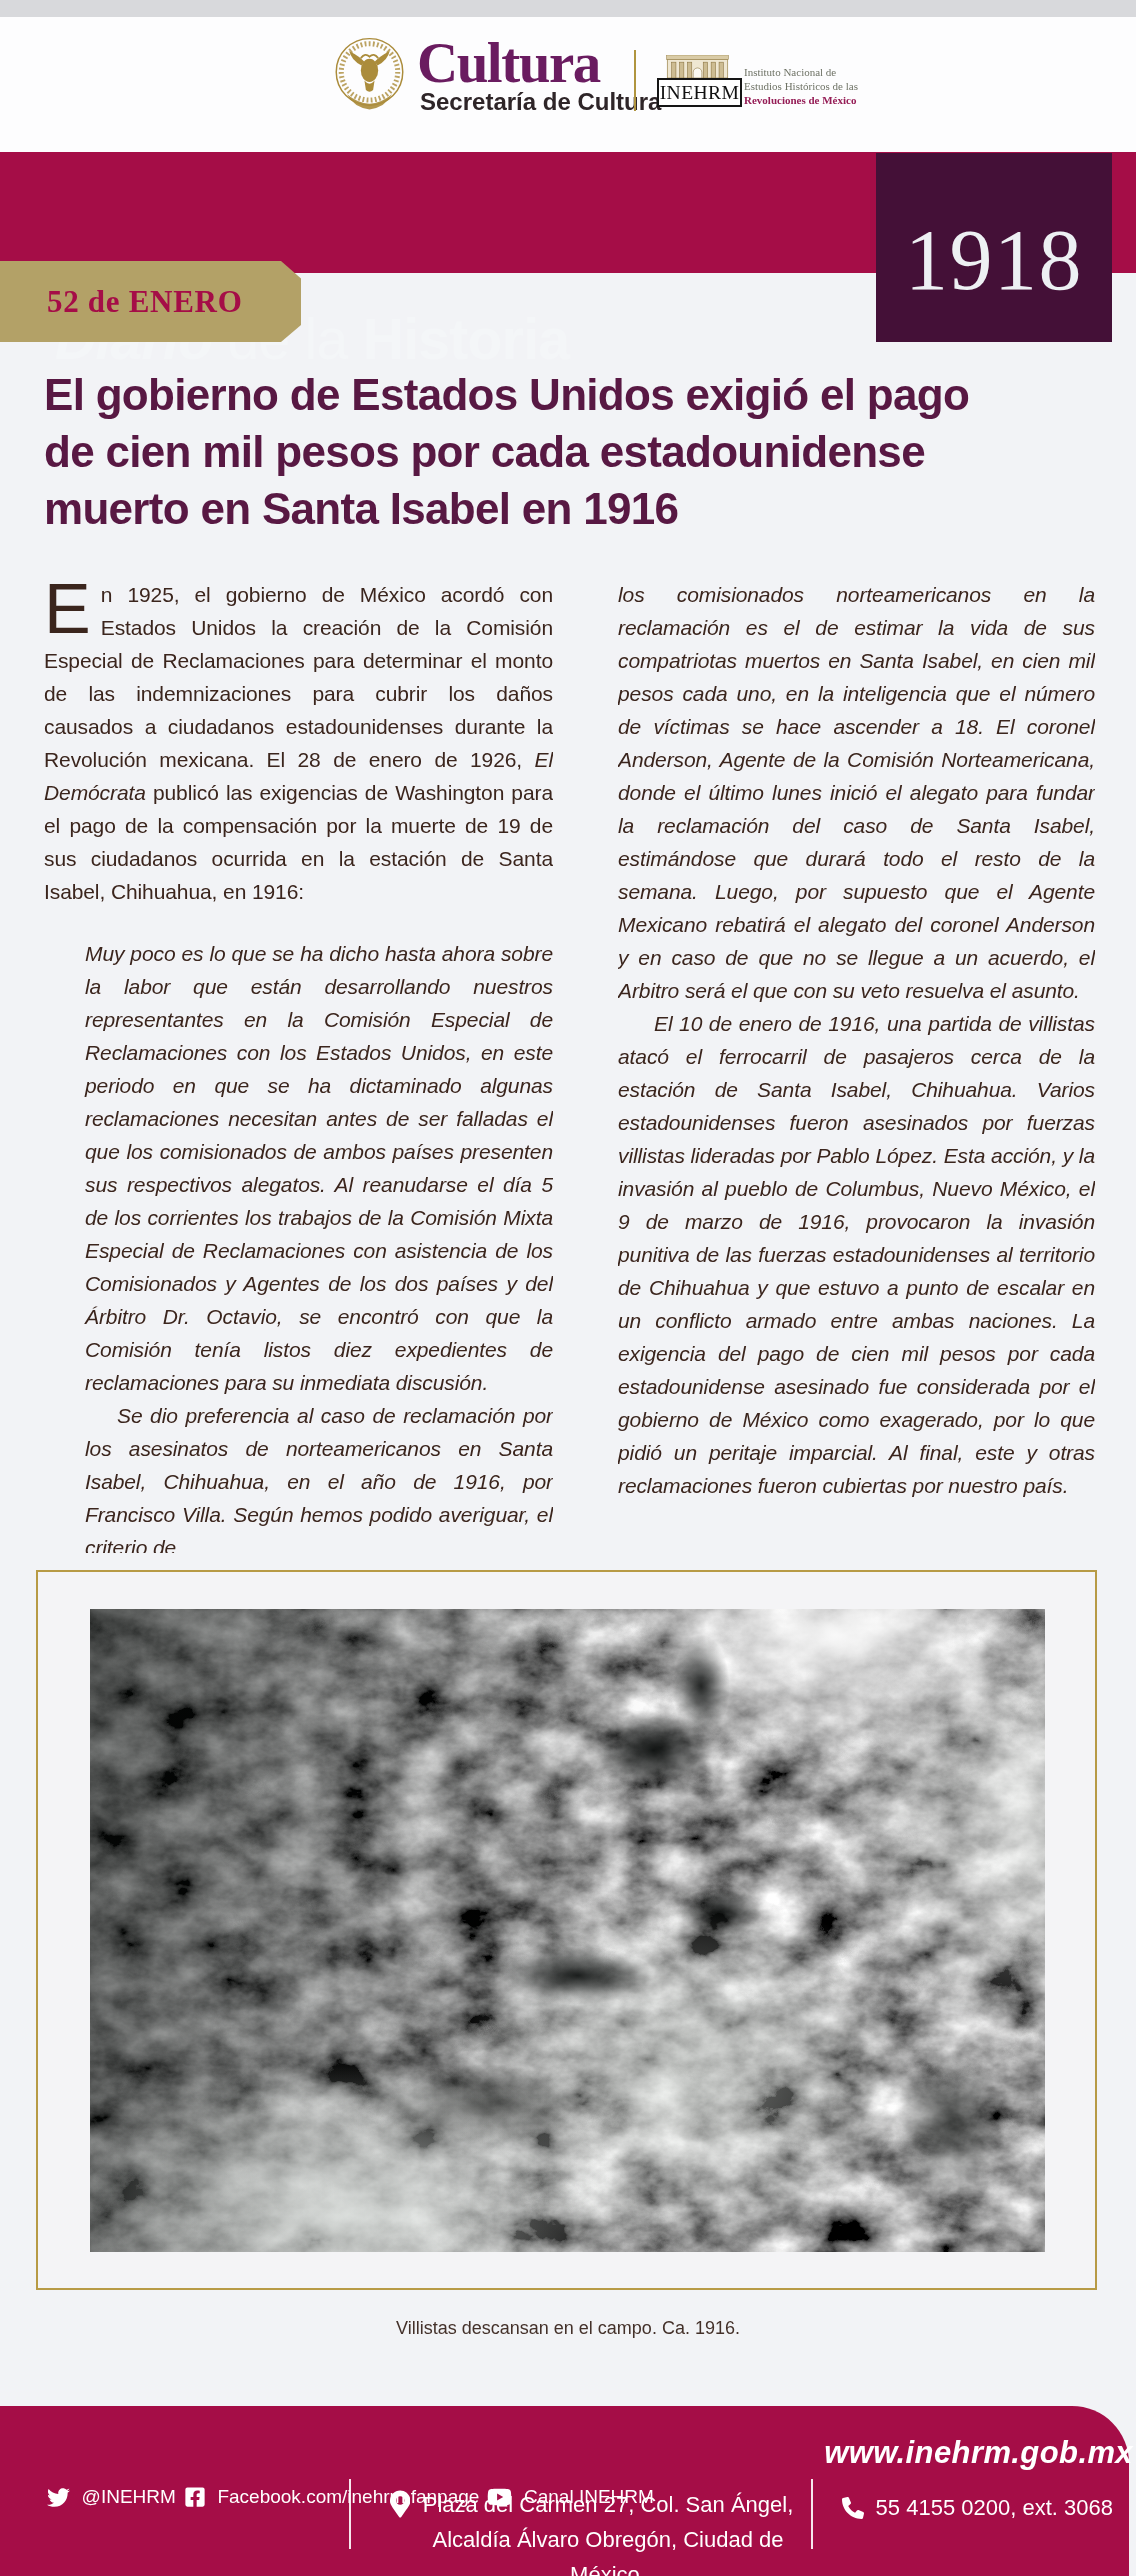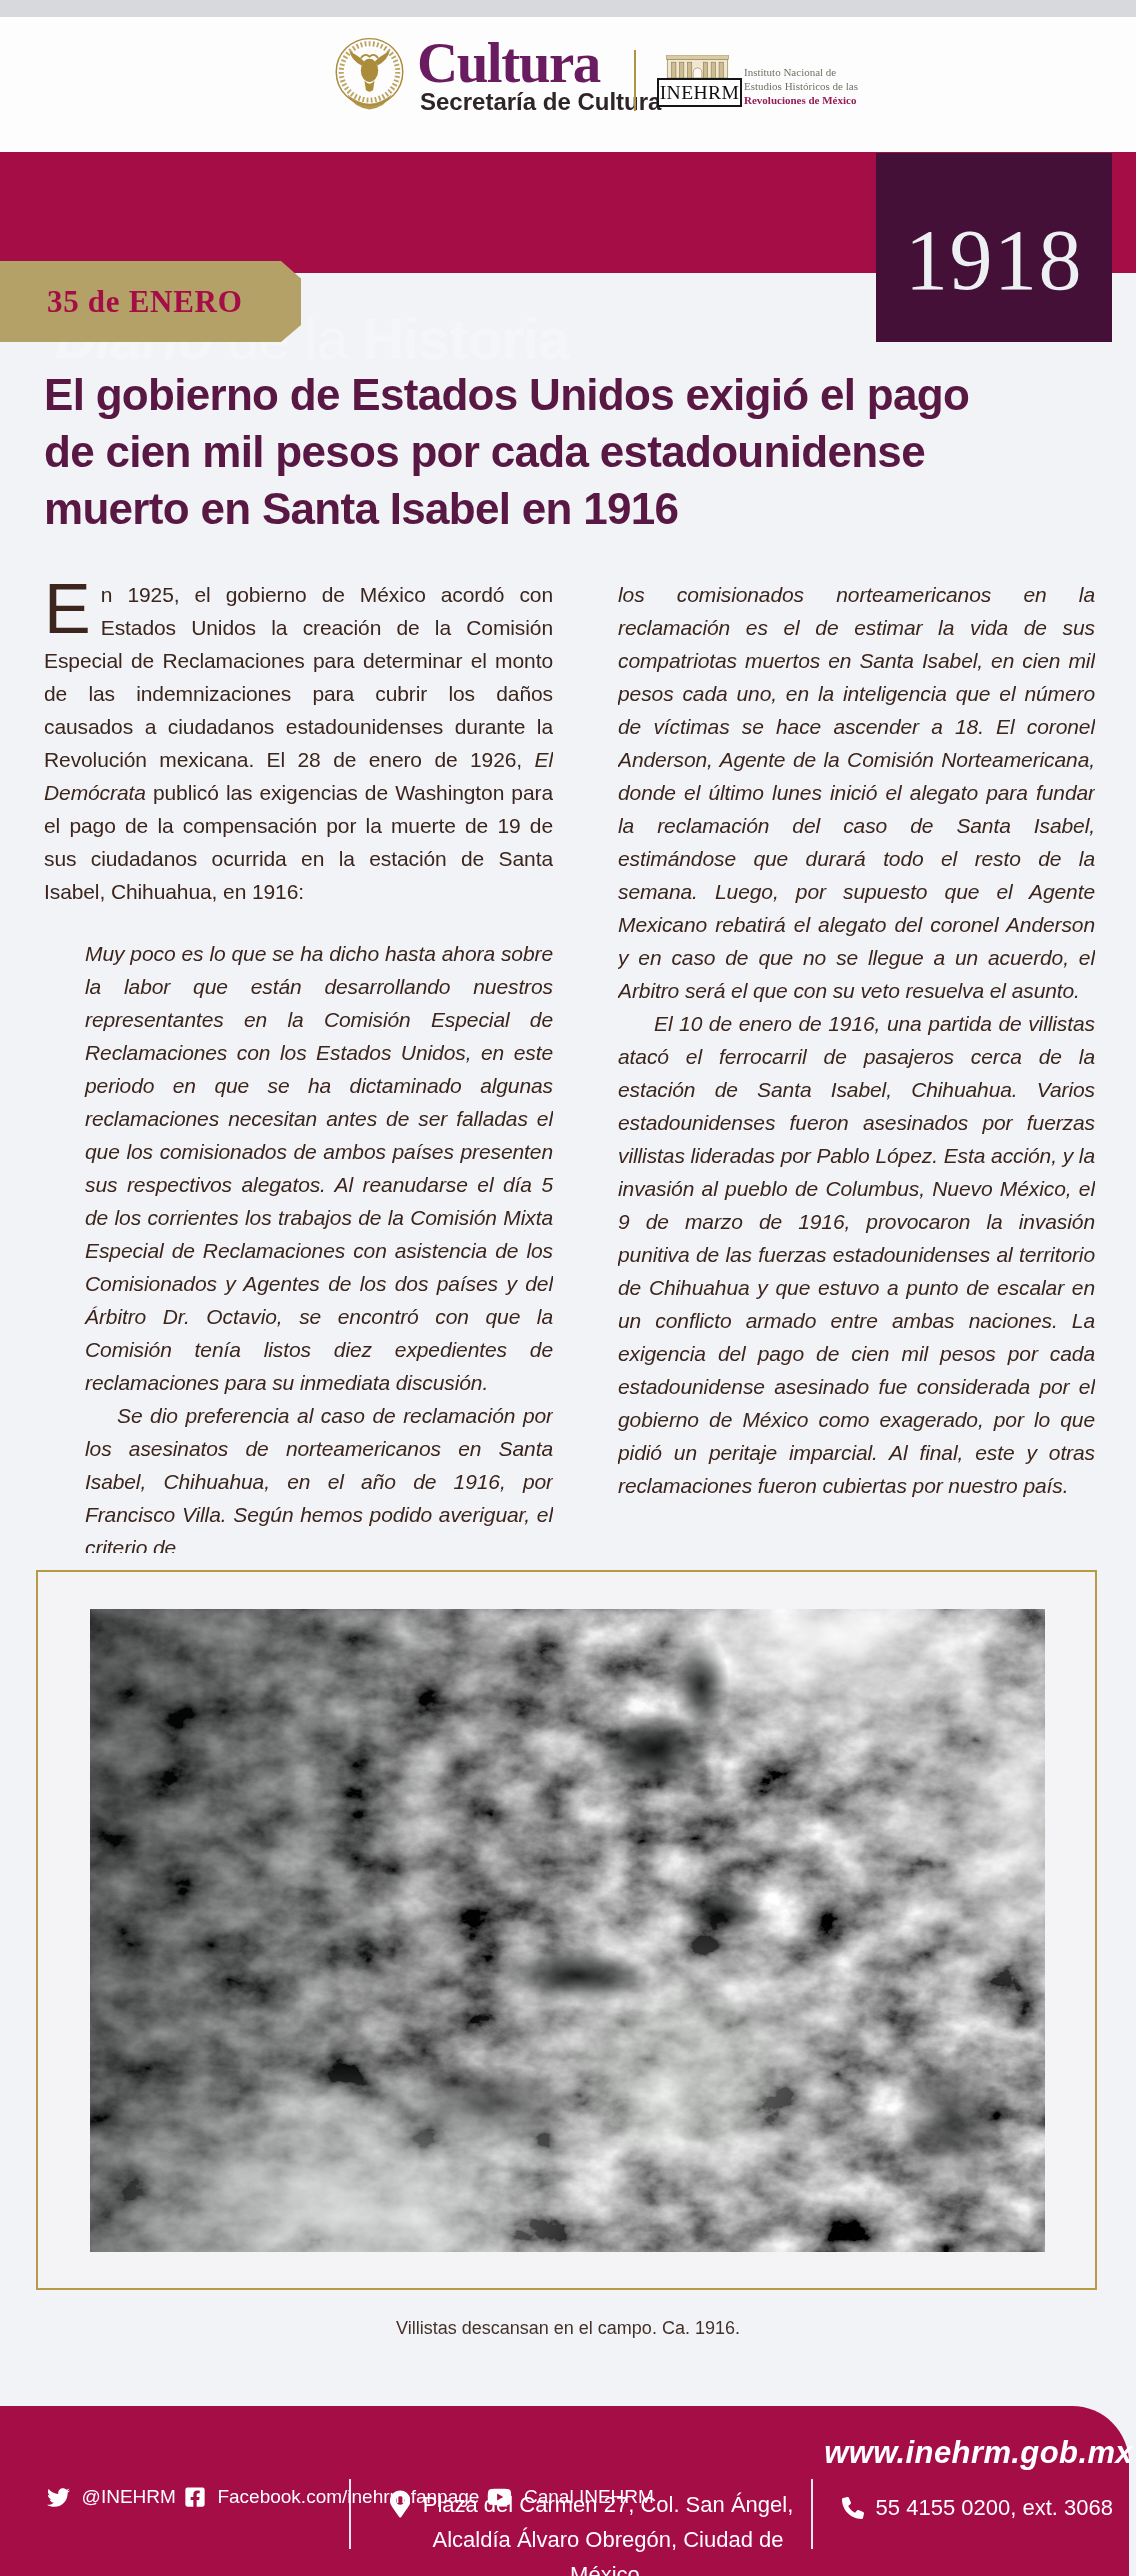--- a/index.html
+++ b/index.html
@@ -126,21 +126,21 @@
     </div>
   </div>
 
   <div class="band">
     <div class="band-title"><span class="t1">Diario</span><span class="t2"> de la </span><span class="t3">Historia</span></div>
   </div>
   <div class="year-box">
     <div class="year">1918</div>
   </div>
   <div class="date-flag">
-    <div class="date-label">35 de ENERO</div>
+    <div class="date-label">52 de ENERO</div>
   </div>
 
   <div class="headline">
     <div>El gobierno de Estados Unidos exigió el pago</div>
     <div>de cien mil pesos por cada estadounidense</div>
     <div>muerto en Santa Isabel en 1916</div>
   </div>
 
   <div class="col-left bodytext">
     <p><span class="dropcap">E</span><span>n 1925, el gobierno de México acordó con Estados Unidos la creación de la Comisión Especial de Reclamaciones para determinar el monto de las indemnizaciones para cubrir los daños causados a ciudadanos estadounidenses durante la Revolución mexicana. El 28 de enero de 1926, </span><em>El Demócrata</em><span> publicó las exigencias de Washington para el pago de la compensación por la muerte de 19 de sus ciudadanos ocurrida en la estación de Santa Isabel, Chihuahua, en 1916:</span></p>

